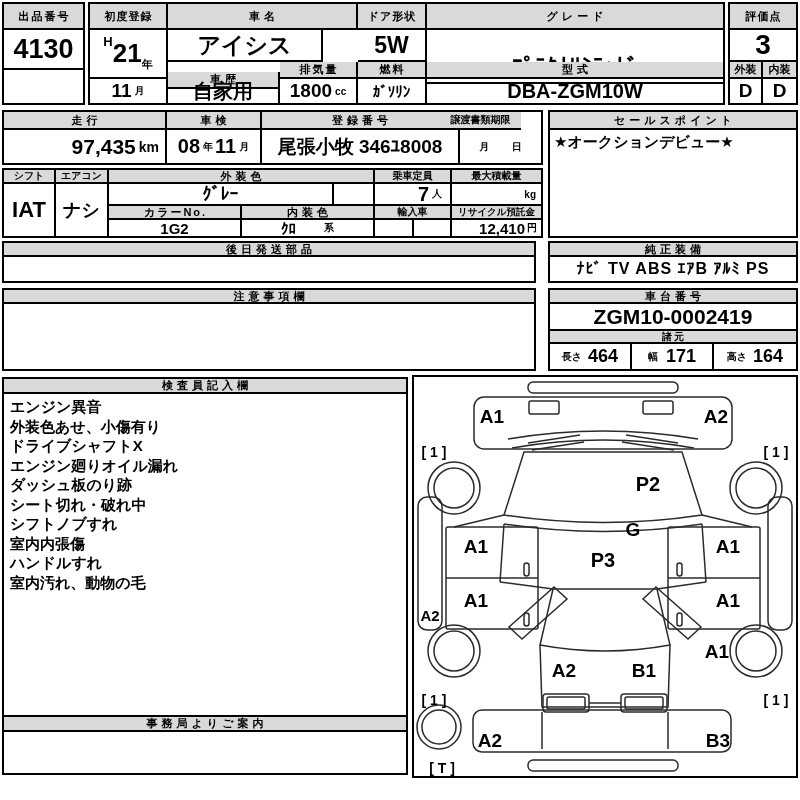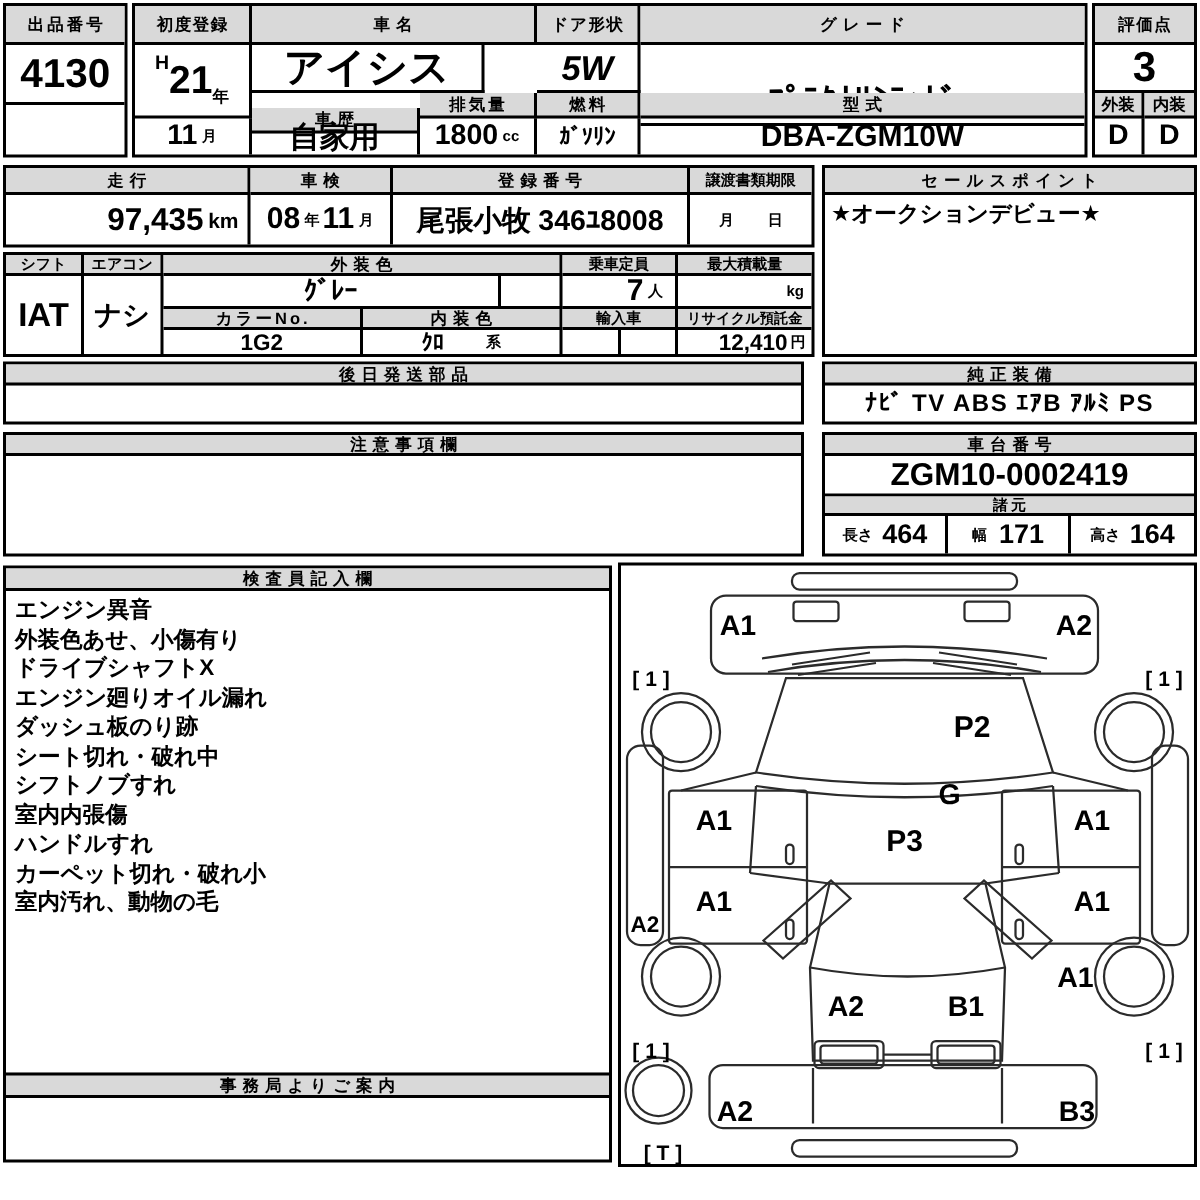--- a/index.html
+++ b/index.html
@@ -43,30 +43,30 @@
     <div class="cell val br bb" style="left:0;top:26px;width:78px;height:49px;">
       <span style="font-size:13px;align-self:flex-start;margin-top:4px;">H</span>
         <span style="font-size:26px;">21</span>
         <span style="font-size:11px;align-self:flex-end;margin-bottom:5px;">年</span>
     </div>
     <div class="cell val br" style="left:0;top:75px;width:78px;height:24px;">
       <span style="font-size:19px;">11</span>
         <span class="unit">月</span>
     </div>
 
-    <div class="cell val br bb" style="left:78px;top:26px;width:155px;height:32px;font-size:27px;">アイシス</div>
+    <div class="cell val br bb" style="left:78px;top:26px;width:155px;height:32px;font-size:23px;">アイシス</div>
     <div class="cell hdr ls4 br bb" style="left:78px;top:68px;width:112px;height:17px;">車歴</div>
     <div class="cell hdr ls2 br bb" style="left:190px;top:58px;width:78px;height:17px;">排気量</div>
     <div class="cell val br" style="left:78px;top:75px;width:112px;height:24px;font-size:20px;">自家用</div>
     <div class="cell val br" style="left:190px;top:75px;width:78px;height:24px;">
       <span style="font-size:19px;">1800</span>
         <span class="unit">cc</span>
     </div>
 
-    <div class="cell val br bb" style="left:268px;top:26px;width:69px;height:32px;font-size:23px;font-style:italic;">5W</div>
+    <div class="cell val br bb" style="left:268px;top:26px;width:69px;height:32px;font-size:23px;">5W</div>
     <div class="cell hdr ls2 br bb" style="left:268px;top:58px;width:69px;height:17px;">燃料</div>
     <div class="cell val br" style="left:268px;top:75px;width:69px;height:24px;font-size:15px;">ｶﾞｿﾘﾝ</div>
 
     <div class="cell val bb" style="left:337px;top:26px;width:296px;height:32px;font-size:23px;margin-top:22px;">ﾌﾟﾗﾀﾅﾘﾐﾃｯﾄﾞ</div>
     <div class="cell hdr ls4 bb" style="left:337px;top:58px;width:296px;height:17px;">型式</div>
     <div class="cell val" style="left:337px;top:75px;width:296px;height:24px;font-size:20px;">DBA-ZGM10W</div>
   </div>
 
   <div class="box" style="left:728px;top:2px;width:70px;height:103px;">
     <div class="cell hdr ls1 bb" style="left:0;top:0;width:66px;height:26px;">評価点</div>
@@ -74,21 +74,21 @@
     <div class="cell hdr br bb" style="left:0;top:58px;width:33px;height:17px;">外装</div>
     <div class="cell hdr bb" style="left:33px;top:58px;width:33px;height:17px;">内装</div>
     <div class="cell val br" style="left:0;top:75px;width:33px;height:24px;font-size:19px;">D</div>
     <div class="cell val" style="left:33px;top:75px;width:33px;height:24px;font-size:19px;">D</div>
   </div>
 
   <div class="box" style="left:2px;top:110px;width:541px;height:55px;">
     <div class="cell hdr ls4 br bb" style="left:0;top:0;width:163px;height:18px;">走行</div>
     <div class="cell hdr ls4 br bb" style="left:163px;top:0;width:95px;height:18px;">車検</div>
     <div class="cell hdr ls4 br bb" style="left:258px;top:0;width:198px;height:18px;">登録番号</div>
-    <div class="cell hdr bb" style="left:456px;top:0;width:81px;height:18px;font-size:10px;">譲渡書類期限</div>
+    <div class="cell hdr bb" style="left:436px;top:0;width:81px;height:18px;font-size:10px;">譲渡書類期限</div>
 
     <div class="cell val right br" style="left:0;top:18px;width:163px;height:33px;padding-right:6px;">
       <span style="font-size:21px;">97,435</span>
         <span style="font-size:14px;font-weight:bold;margin-left:3px;">km</span>
     </div>
     <div class="cell val br" style="left:163px;top:18px;width:95px;height:33px;">
       <span style="font-size:20px;">08</span>
         <span class="unit">年</span>
         <span style="font-size:20px;margin-left:2px;">11</span>
         <span class="unit">月</span>
@@ -178,21 +178,20 @@
     <div class="notes" style="left:0;top:15px;width:466px;height:321px;">
       <div>エンジン異音</div>
       <div>外装色あせ、小傷有り</div>
       <div>ドライブシャフトX</div>
       <div>エンジン廻りオイル漏れ</div>
       <div>ダッシュ板のり跡</div>
       <div>シート切れ・破れ中</div>
       <div>シフトノブすれ</div>
       <div>室内内張傷</div>
       <div>ハンドルすれ</div>
-      <div>カーペット切れ・破れ小</div>
       <div>室内汚れ、動物の毛</div>
     </div>
     <div class="cell hdr ls4 bt bb" style="left:0;top:336px;width:402px;height:17px;">事務局よりご案内</div>
     <div class="cell" style="left:0;top:353px;width:402px;height:41px;"></div>
   </div>
 
   <div class="box" style="left:412px;top:375px;width:386px;height:403px;">
     <svg width="382" height="399" viewBox="0 0 382 399">
       <g stroke="#2b2b2b" stroke-width="1.5" fill="none">
         <rect x="114" y="5" width="150" height="11" rx="5"></rect>

